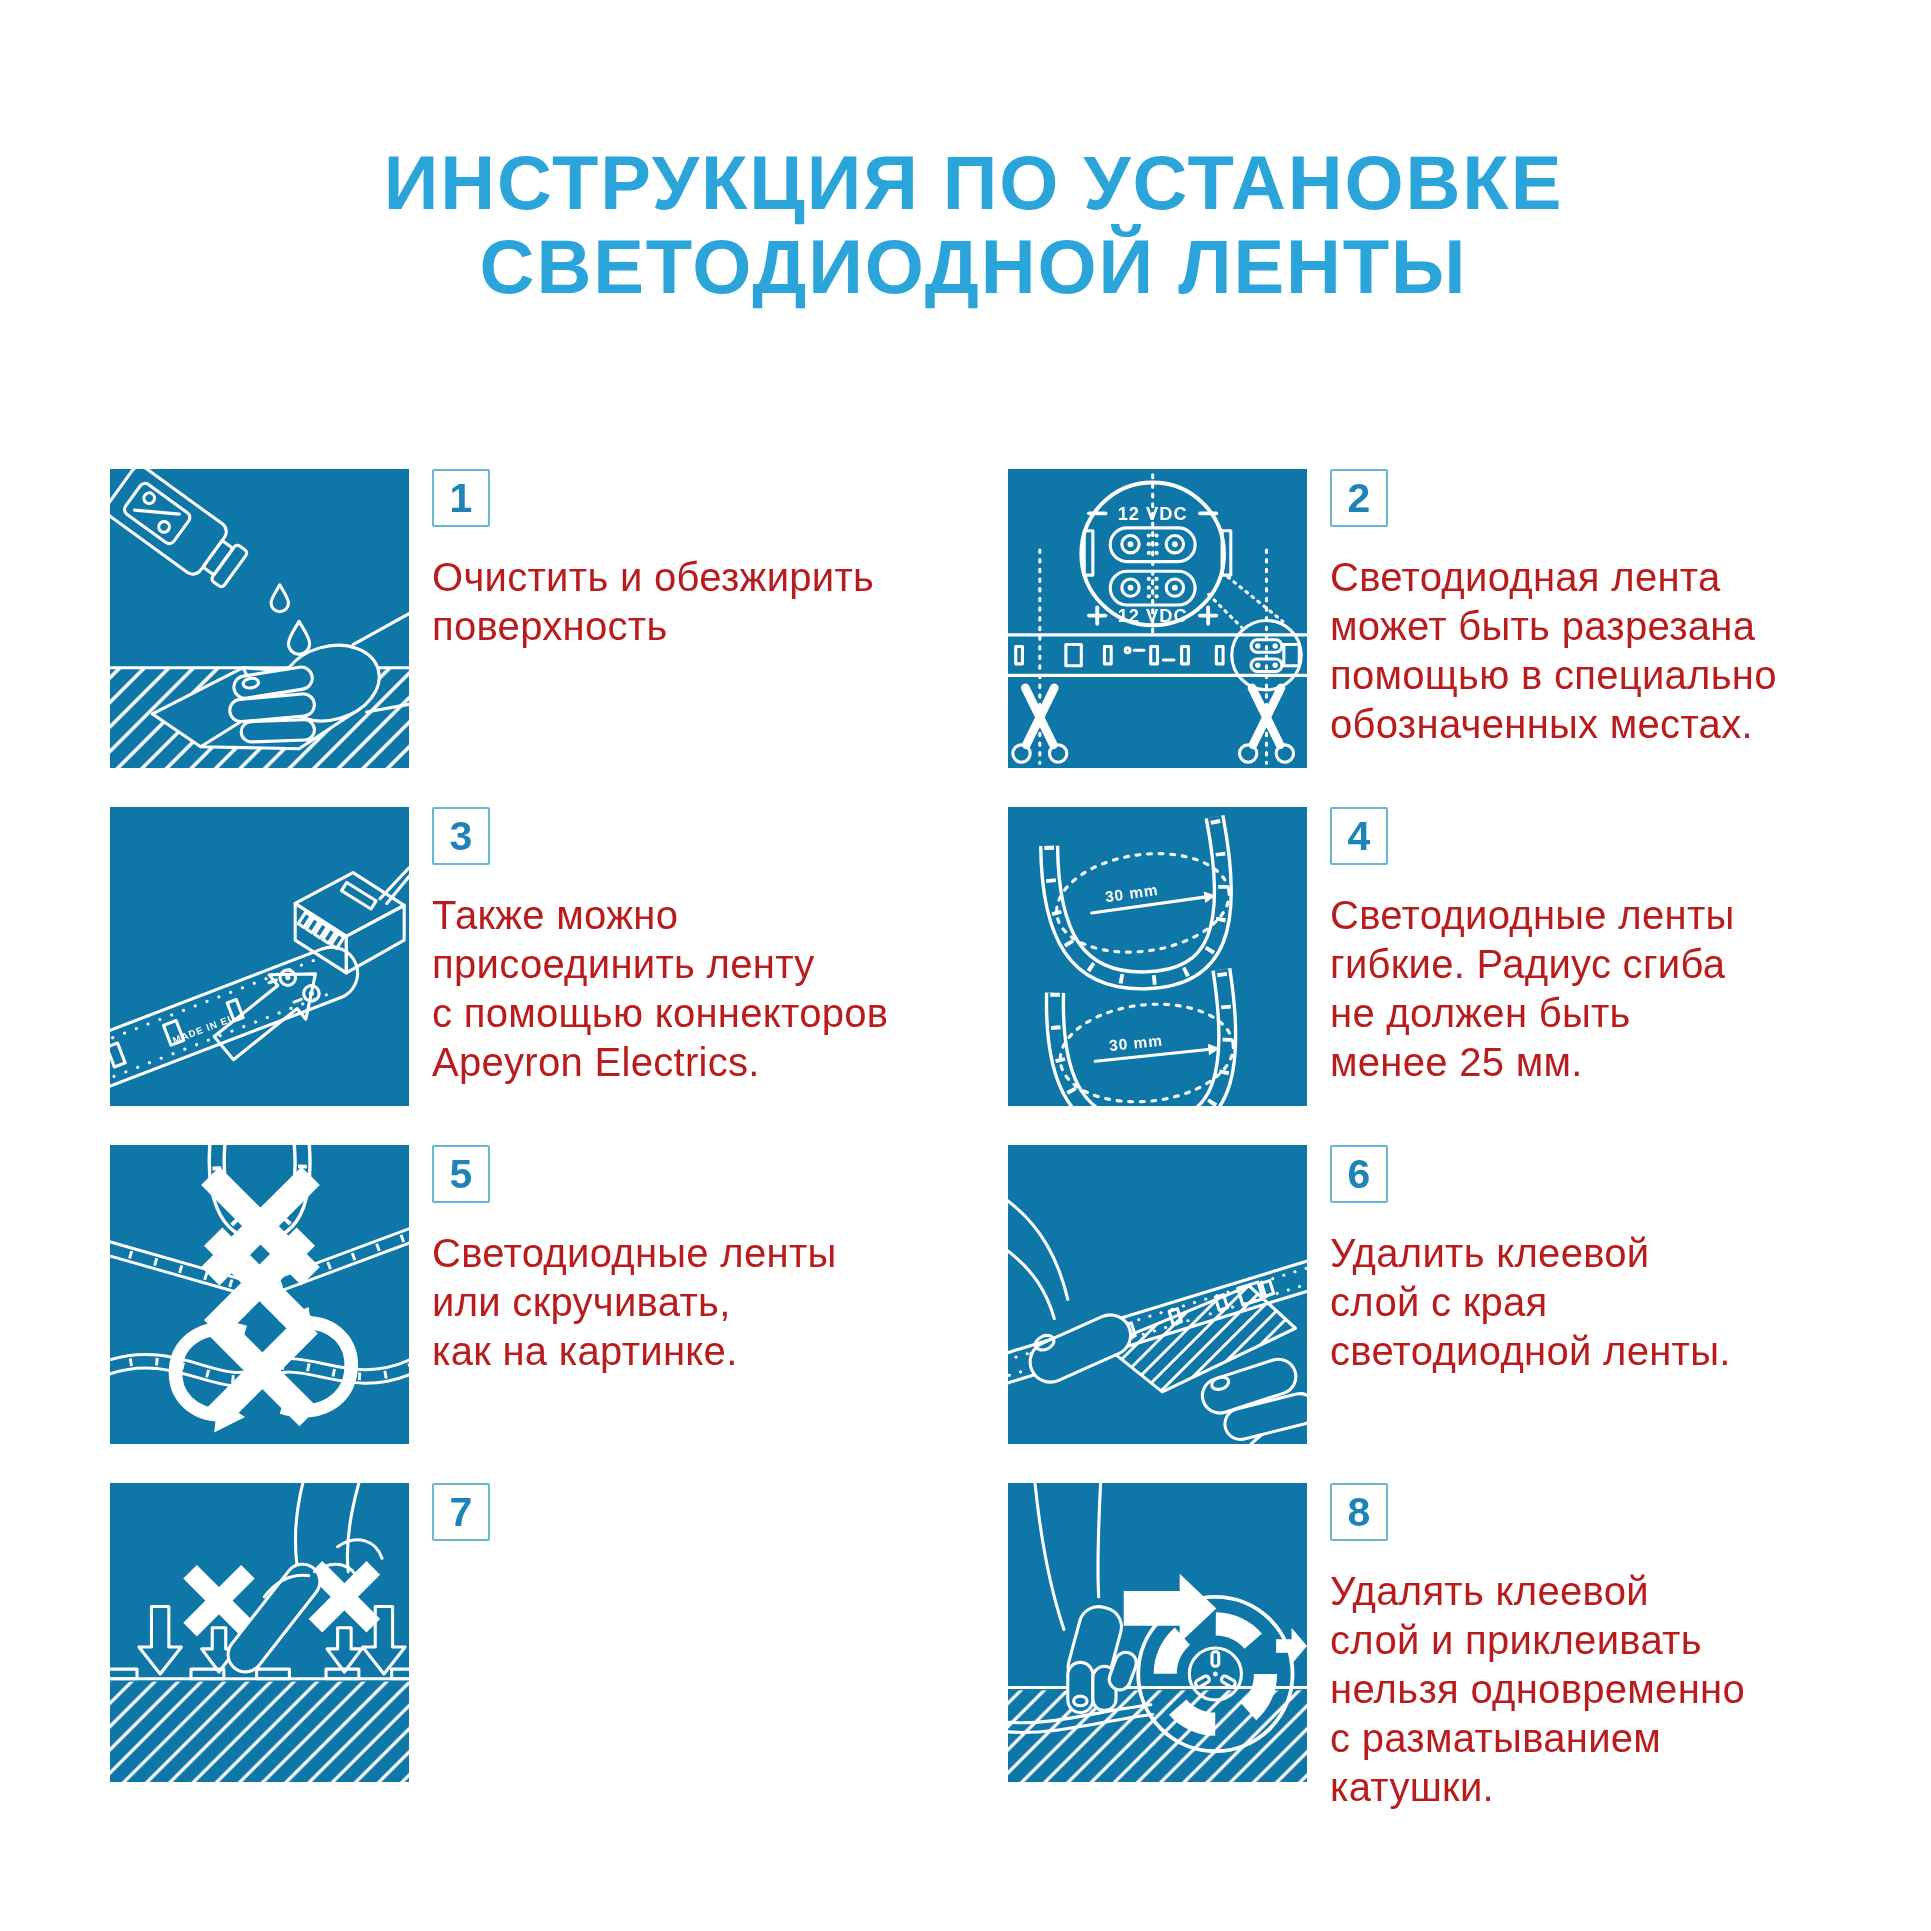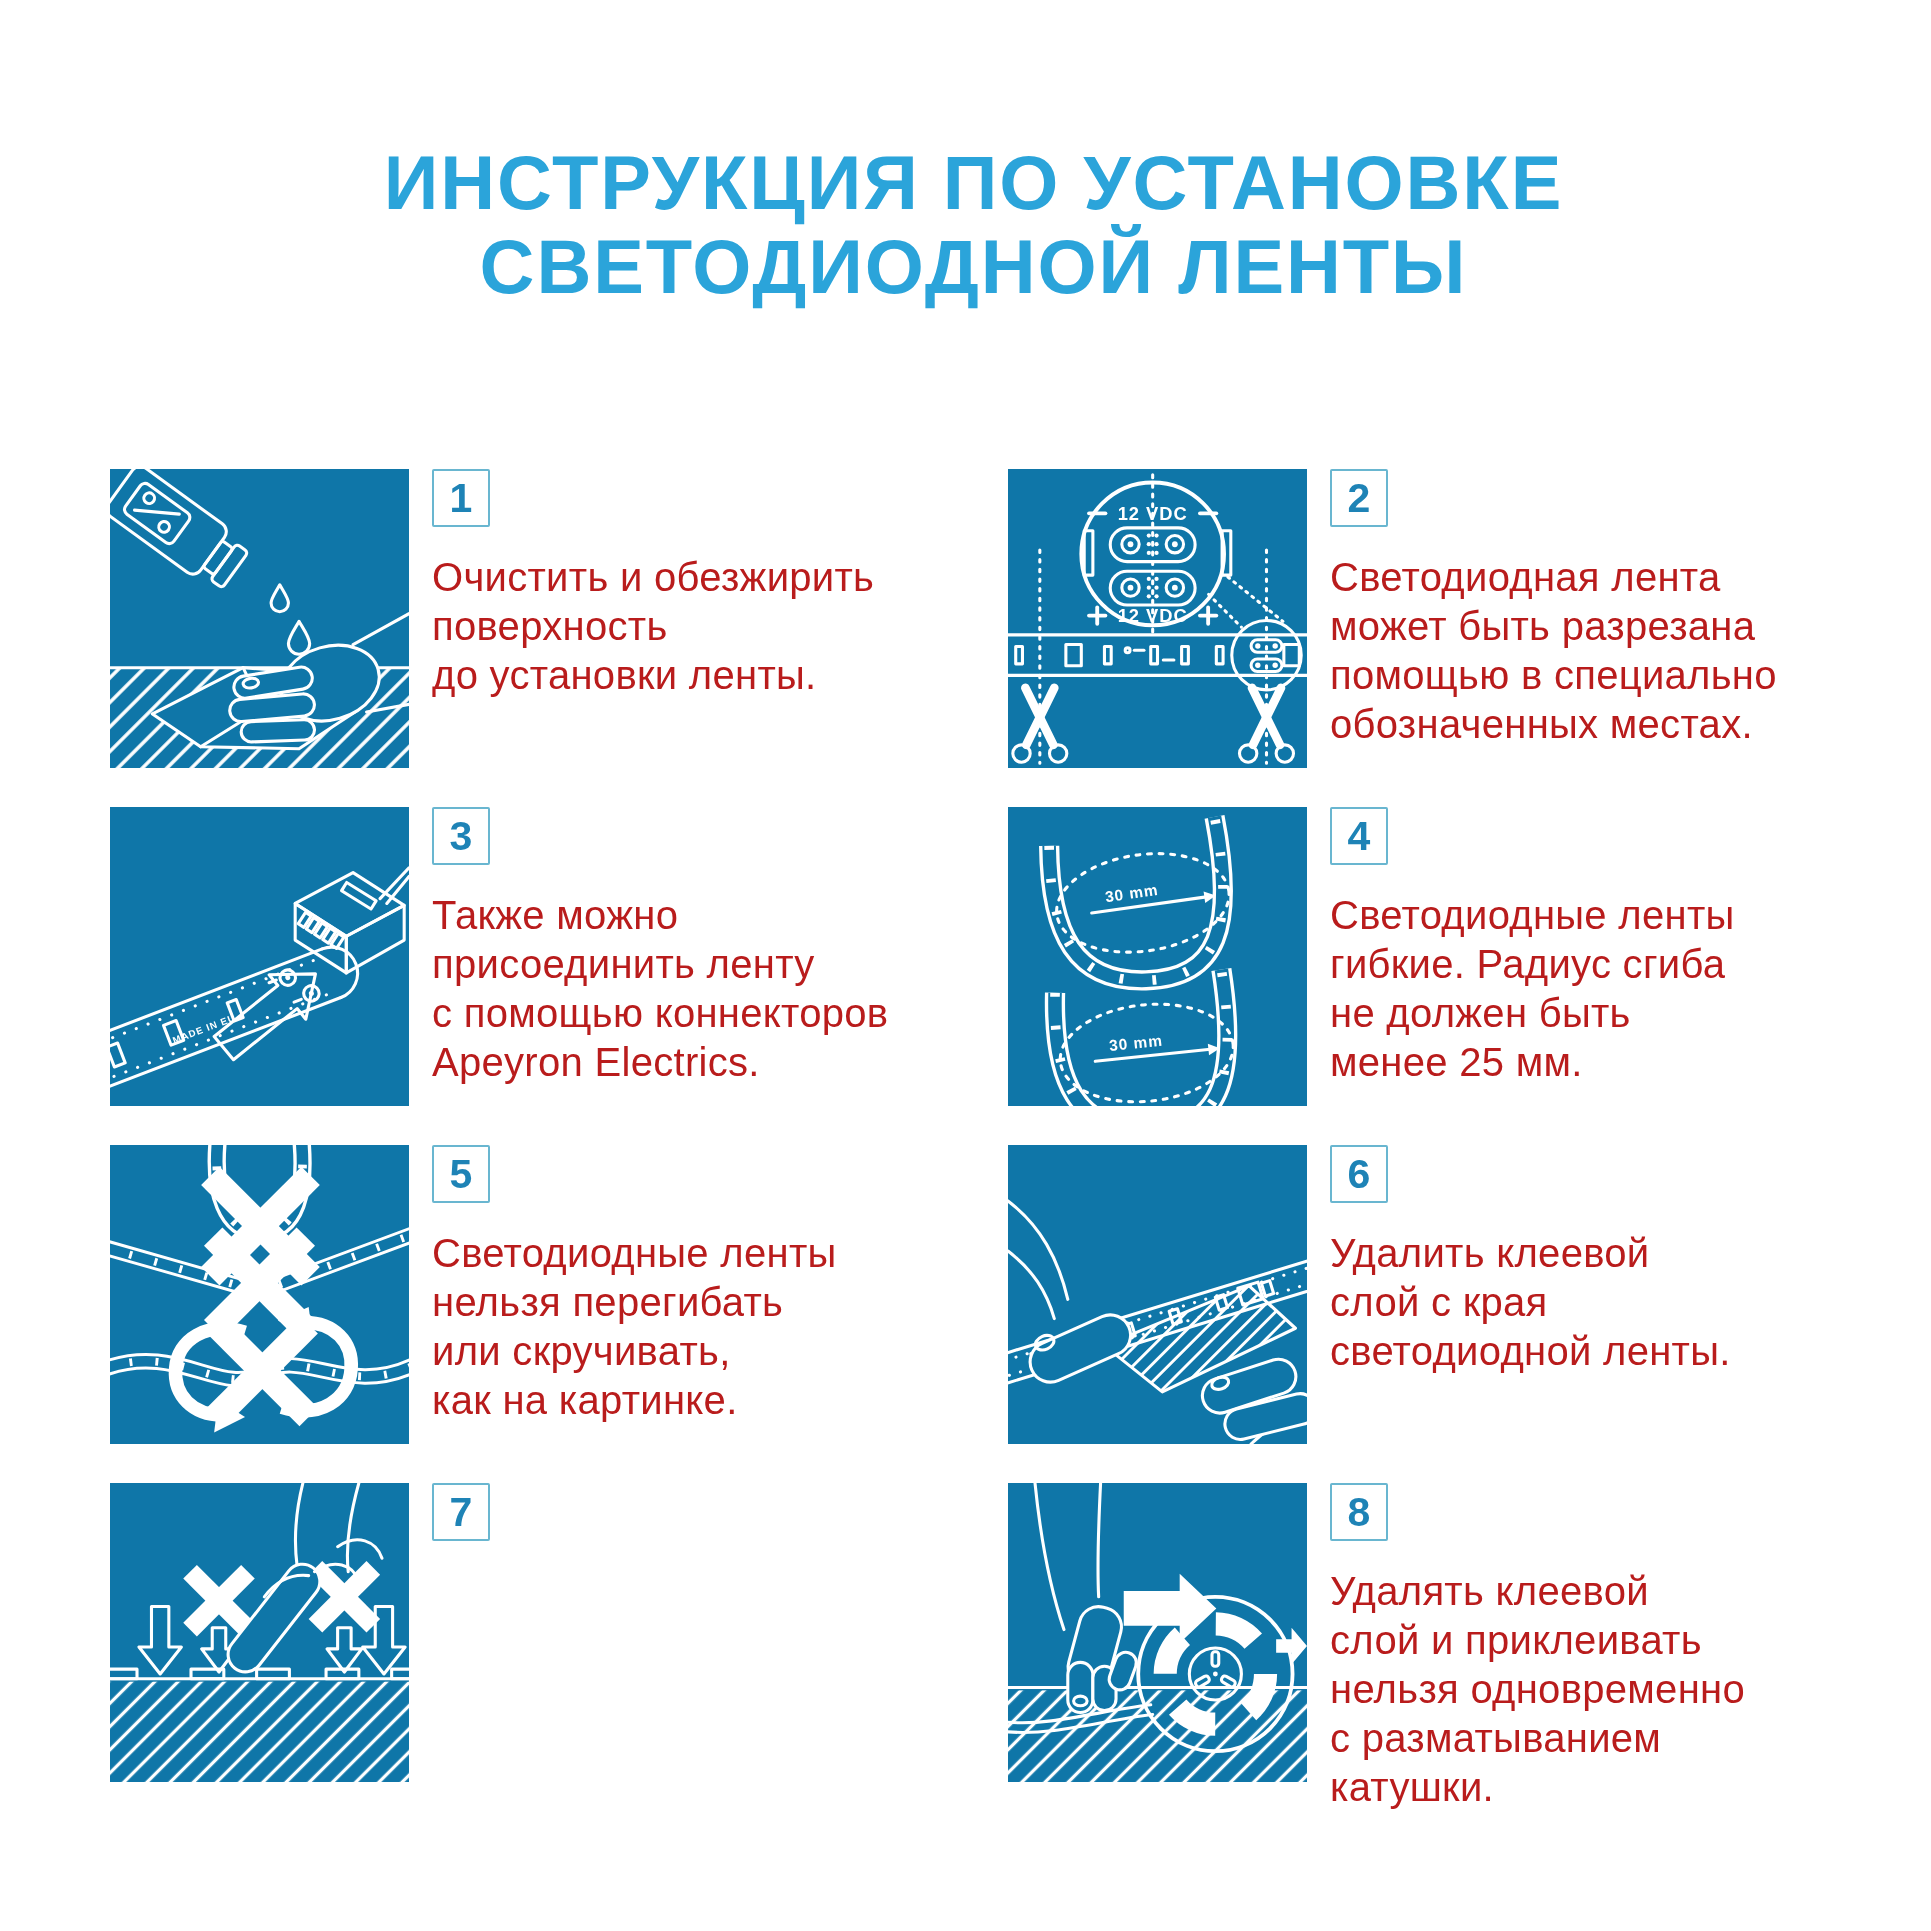--- a/index.html
+++ b/index.html
@@ -84,21 +84,20 @@
       </g>
     </svg>
   </div>
   <div class="side">
     <div class="numbox">
       <span>1</span>
     </div>
     <p class="lines">
       <span class="ln">Очистить и обезжирить</span>
       <span class="ln">поверхность</span>
-      <span class="ln">до установки ленты.</span>
     </p>
   </div>
 </section>
 
 <section class="step s2">
   <div class="tile">
     <svg viewBox="0 0 310 310">
       <rect width="310" height="310" fill="#0f76a8"></rect>
       <g>
         <line class="st" x1="0" y1="172" x2="310" y2="172"></line>
@@ -323,21 +322,20 @@
         <line class="xmark" stroke-width="27" x1="206" y1="186" x2="110" y2="282"></line>
       </g>
     </svg>
   </div>
   <div class="side">
     <div class="numbox">
       <span>5</span>
     </div>
     <p class="lines">
       <span class="ln">Светодиодные ленты</span>
-      <span class="ln">нельзя перегибать</span>
       <span class="ln">или скручивать,</span>
       <span class="ln">как на картинке.</span>
     </p>
   </div>
 </section>
 
 <section class="step s6">
   <div class="tile">
     <svg viewBox="0 0 310 310">
       <defs>

